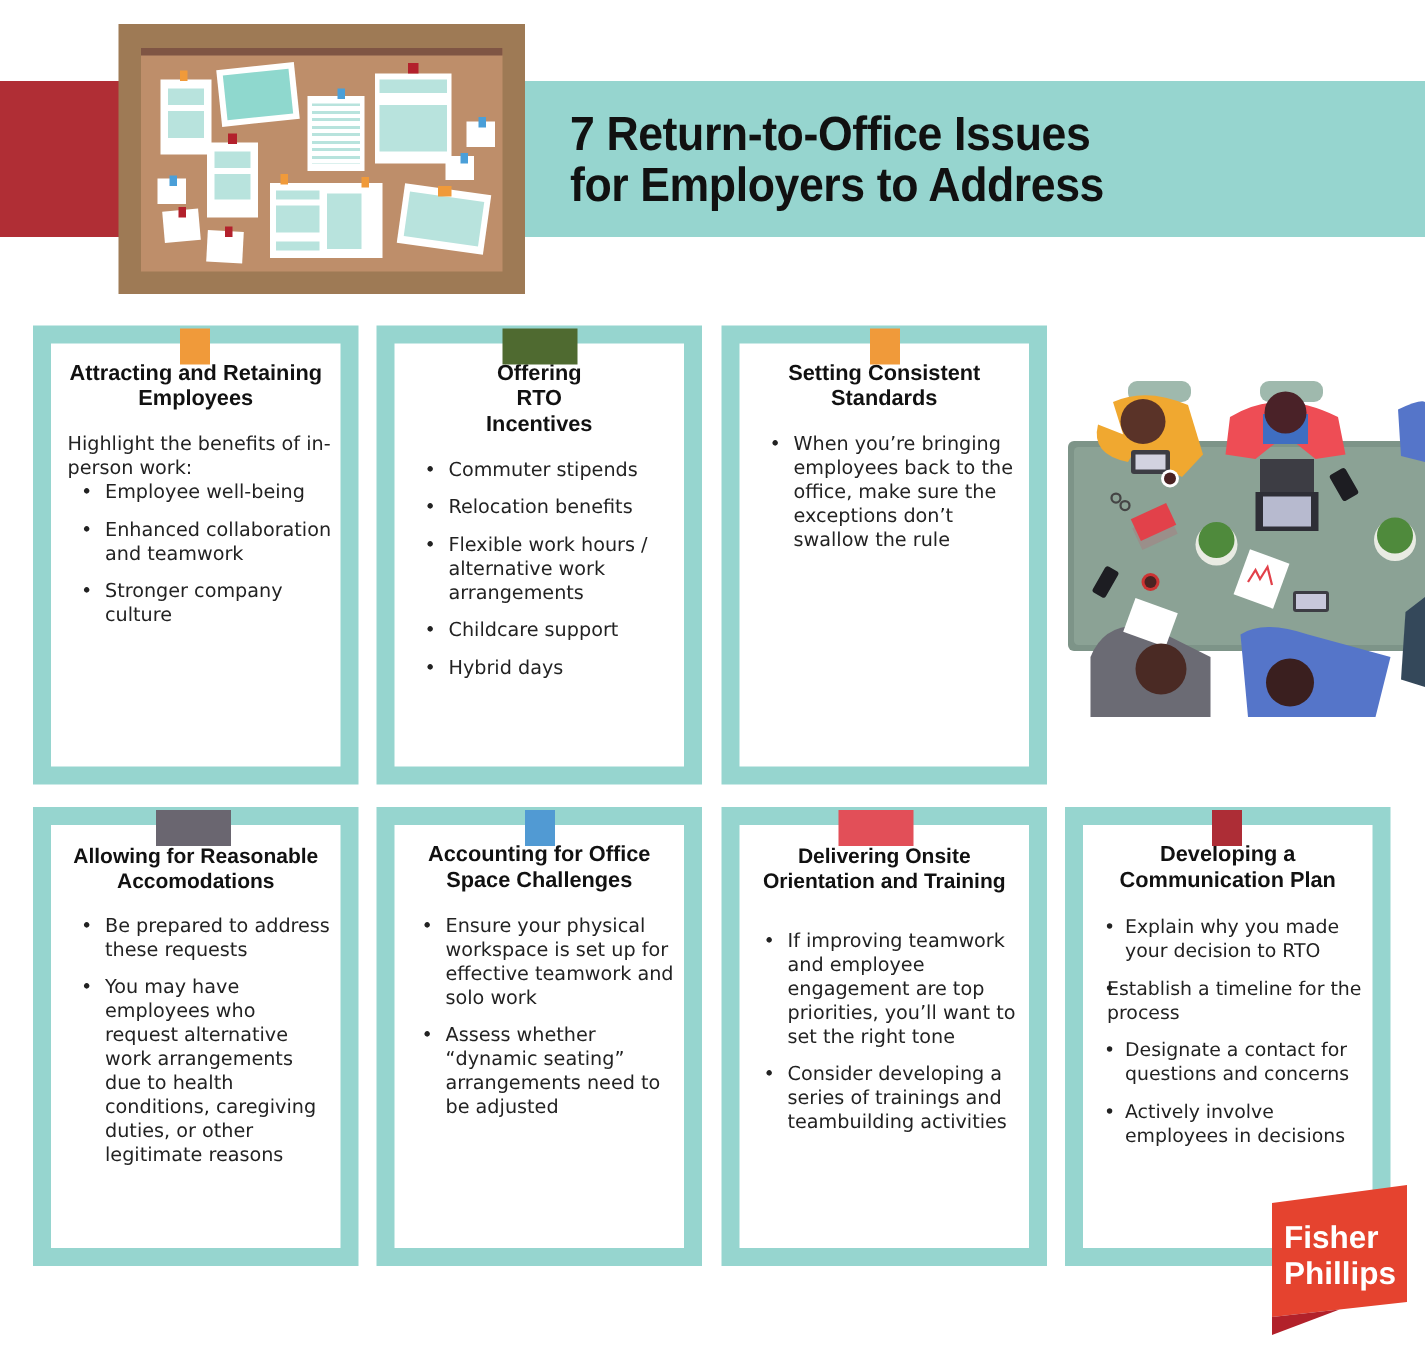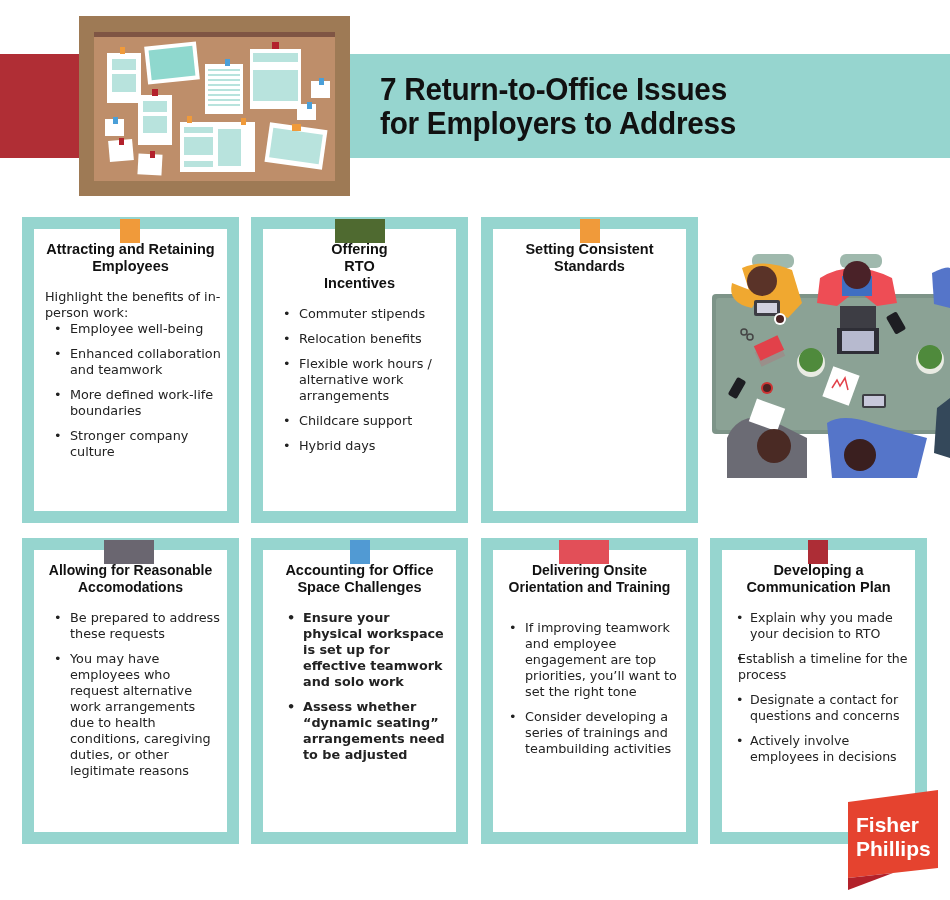--- a/index.html
+++ b/index.html
@@ -90,21 +90,20 @@
 </div>
 
 <div class="card" style="left:22px;top:217px;">
   <div class="tab" style="left:86px;width:20px;background:#f09a3a;"></div>
   <div class="card-title">Attracting and Retaining Employees</div>
   <div class="card-body">
     <div class="intro">Highlight the benefits of in-person work:</div>
     <ul>
       <li>Employee well-being</li>
       <li>Enhanced collaboration and teamwork</li>
-      <li>More defined work-life boundaries</li>
       <li>Stronger company culture</li>
     </ul>
   </div>
 </div>
 
 <div class="card" style="left:251px;top:217px;">
   <div class="tab" style="left:72px;width:50px;background:#4f6a30;"></div>
   <div class="card-title" style="padding:0 56px;">Offering RTO Incentives</div>
   <div class="card-body">
     <ul>
@@ -115,20 +114,21 @@
       <li>Hybrid days</li>
     </ul>
   </div>
 </div>
 
 <div class="card" style="left:481px;top:217px;">
   <div class="tab" style="left:87px;width:20px;background:#f09a3a;"></div>
   <div class="card-title">Setting Consistent Standards</div>
   <div class="card-body">
     <ul>
+      <li>When you’re bringing employees back to the office, make sure the exceptions don’t swallow the rule</li>
     </ul>
   </div>
 </div>
 
 <svg class="meeting" viewBox="0 0 238 230">
   <rect x="0" y="46" width="238" height="140" rx="4" fill="#7d9488"></rect>
   <rect x="4" y="50" width="234" height="132" rx="3" fill="#8ba295"></rect>
 
   <rect x="40" y="6" width="42" height="14" rx="6" fill="#9fb9ad"></rect>
   <rect x="128" y="6" width="42" height="14" rx="6" fill="#9fb9ad"></rect>
@@ -190,21 +190,21 @@
     <ul>
       <li>Be prepared to address these requests</li>
       <li>You may have employees who request alternative work arrangements due to health conditions, caregiving duties, or other legitimate reasons</li>
     </ul>
   </div>
 </div>
 
 <div class="card" style="left:251px;top:538px;">
   <div class="tab" style="left:87px;width:20px;background:#519ad3;"></div>
   <div class="card-title">Accounting for Office Space Challenges</div>
-  <div class="card-body" style="padding-left:10px;font-weight:bold;">
+  <div class="card-body" style="padding-left:4px;">
     <ul>
       <li>Ensure your physical workspace is set up for effective teamwork and solo work</li>
       <li>Assess whether “dynamic seating” arrangements need to be adjusted</li>
     </ul>
   </div>
 </div>
 
 <div class="card" style="left:481px;top:538px;">
   <div class="tab" style="left:66px;width:50px;background:#e24f58;"></div>
   <div class="card-title" style="font-size:14px;padding:0;">Delivering Onsite Orientation and Training</div>

